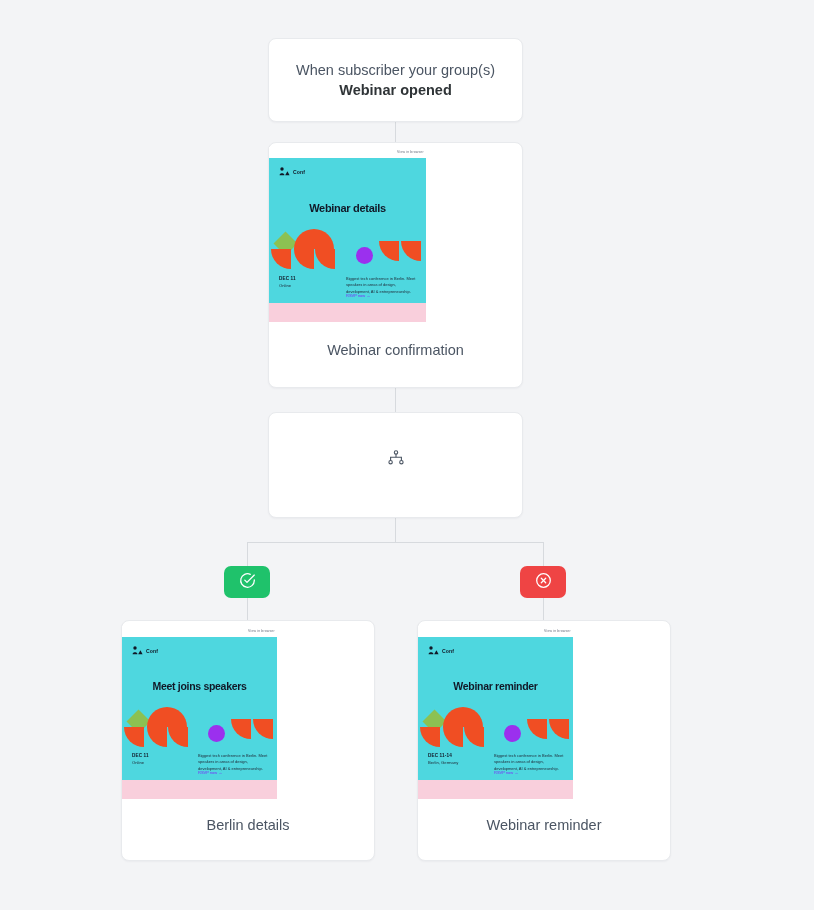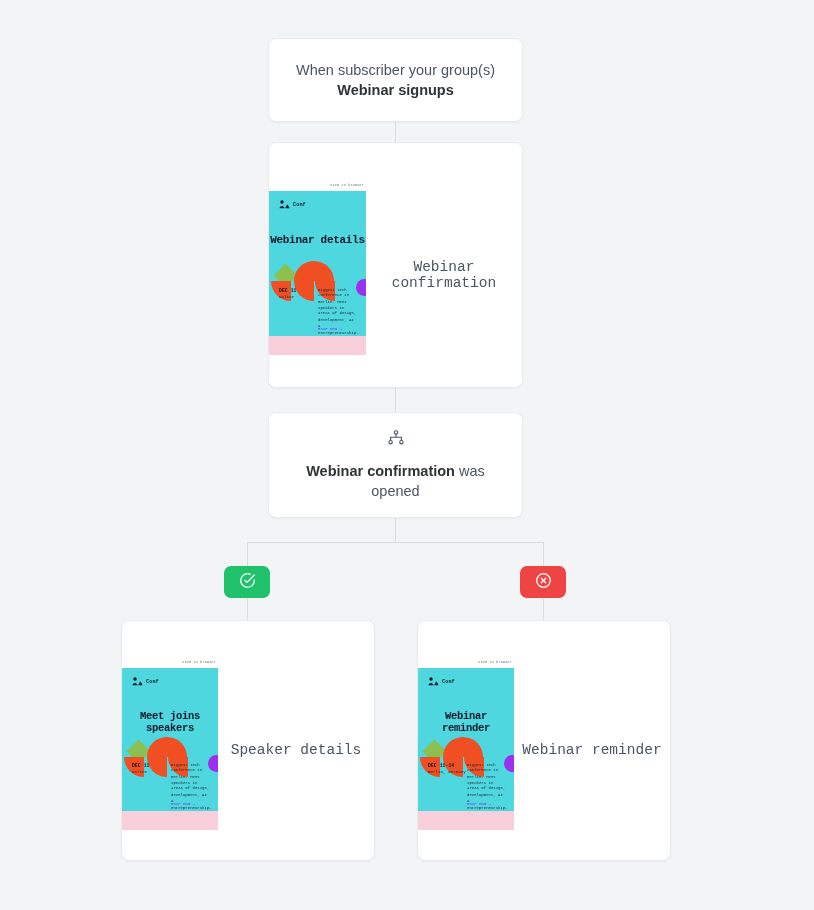--- a/index.html
+++ b/index.html
@@ -64,21 +64,21 @@
     padding: 0 24px;
   }
   .node-condition .cond-icon { margin-bottom: 12px; }
   .node-condition .txt {
     font-size: 14.5px; line-height: 20px; color: #4b5563;
   }
   .node-condition .txt b { font-weight: 700; color: #2f3437; }
 
   
   .node-email {
-    display: flex; flex-direction: row; align-items: center; font-family: Liberation Mono, monospace;
+    display: flex; flex-direction: column; 
   }
   .node-email.top { left: 268px; top: 142px; width: 255px; height: 246px; }
   .node-email.left { left: 121px; top: 620px; width: 254px; height: 241px; }
   .node-email.right { left: 417px; top: 620px; width: 254px; height: 241px; }
 
   .node-email .email-label {
     font-size: 14.5px;
     color: #4b5563;
     text-align: center;
     width: 100%;
@@ -211,21 +211,21 @@
 <div class="flow">
 
   <div class="line v-line" style="left:395px; top:122px; height:20px;"></div>
   <div class="line v-line" style="left:395px; top:388px; height:24px;"></div>
   <div class="line v-line" style="left:395px; top:518px; height:24px;"></div>
   <div class="line h-line" style="left:247px; top:542px; width:297px;"></div>
   <div class="line v-line" style="left:247px; top:542px; height:78px;"></div>
   <div class="line v-line" style="left:543px; top:542px; height:78px;"></div>
 
   <div class="node node-trigger">
-    <div class="txt"><span>When subscriber your group(s) </span><b>Webinar signups</b></div>
+    <div class="txt"><span>When subscriber your group(s) </span><b>Webinar opened</b></div>
   </div>
 
   <div class="node node-email top">
     <div class="preview">
       <div class="pv-browsebar">
         <span>View in browser</span>
       </div>
       <div class="pv-body">
         <div class="pv-logo">
           <svg class="mark" width="11" height="9" viewBox="0 0 11 9">
@@ -266,21 +266,20 @@
   <div class="node node-condition">
     <span class="cond-icon">
       <svg width="16" height="15" viewBox="0 0 16 15" fill="none" stroke="#4b5563" stroke-width="1.1">
         <circle cx="8" cy="2.4" r="1.7"></circle>
         <circle cx="2.6" cy="12.2" r="1.7"></circle>
         <circle cx="13.4" cy="12.2" r="1.7"></circle>
         <path d="M8 4.1 V7.2"></path>
         <path d="M2.6 10.5 V7.2 H13.4 V10.5"></path>
       </svg>
     </span>
-    <div class="txt"><b>Webinar confirmation</b><span> was opened</span></div>
   </div>
 
   <div class="badge badge-yes">
     <span>
       <svg width="17" height="17" viewBox="0 0 20 20" fill="none" stroke="#ffffff" stroke-width="1.5" stroke-linecap="round" stroke-linejoin="round">
         <path d="M18 9.2V10a8 8 0 1 1-4.7-7.3"></path>
         <path d="M6.8 9.6 9.4 12.2 18 3.6"></path>
       </svg>
     </span>
   </div>
@@ -326,21 +325,21 @@
             <div class="pv-place">Online</div>
           </div>
           <div class="pv-col-right">
             <div class="pv-desc">Biggest tech conference in Berlin. Meet speakers in areas of design, development, AI &amp; entrepreneurship.</div>
             <div class="pv-cta">RSVP now →</div>
           </div>
         </div>
       </div>
       <div class="pv-footer"></div>
     </div>
-    <div class="email-label">Speaker details</div>
+    <div class="email-label">Berlin details</div>
   </div>
 
   <div class="node node-email right">
     <div class="preview">
       <div class="pv-browsebar">
         <span>View in browser</span>
       </div>
       <div class="pv-body">
         <div class="pv-logo">
           <svg class="mark" width="11" height="9" viewBox="0 0 11 9">

